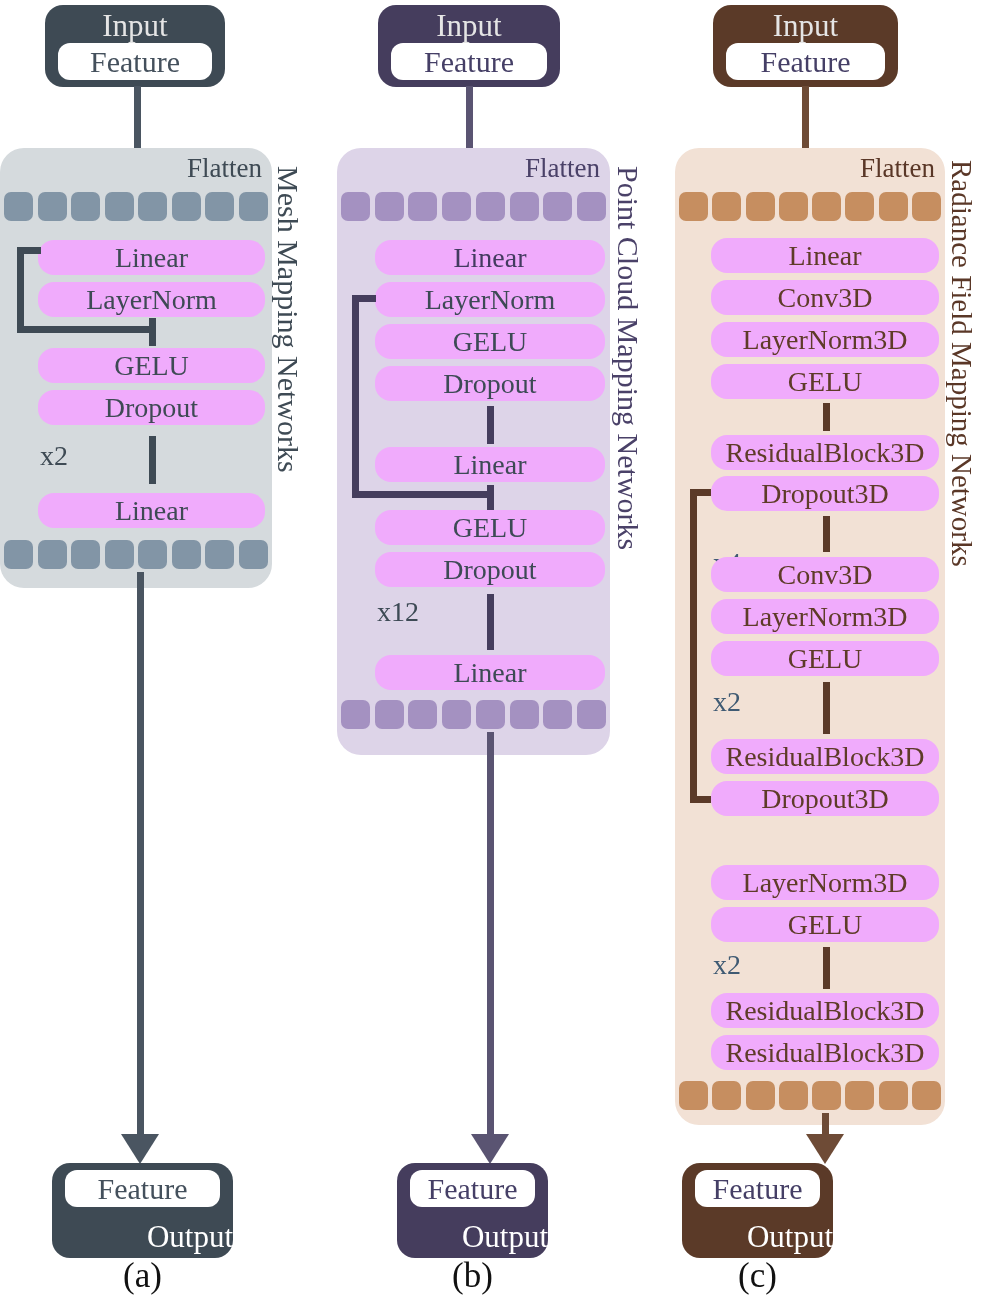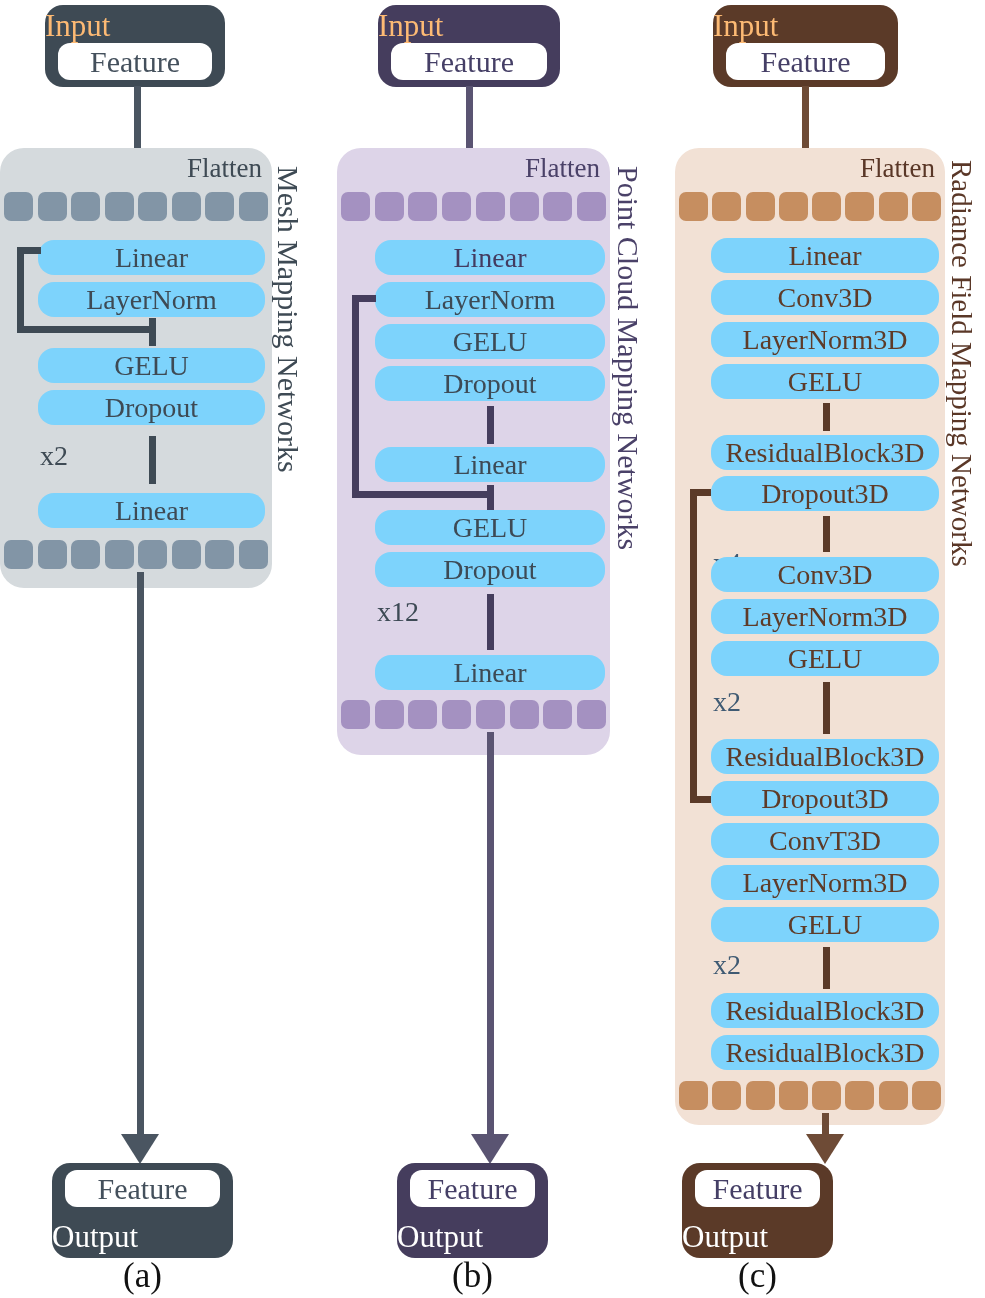--- a/index.html
+++ b/index.html
@@ -1,28 +1,28 @@
 <!DOCTYPE html>
 <html style="--c0-dark: #3E4A54; --c0-panel: #D5DADD; --c0-token: #8295A6; --c0-line: #3E4A54; --c0-arrow: #4A5561; --c0-box-text: #3E4A54; --c0-side-label: #3E4A54; --c0-repeat-label: #3E4A54; --c0-feature-text: #44505C; --c0-accent: #3E4A54; --c1-dark: #453D5D; --c1-panel: #DDD4E8; --c1-token: #A491C1; --c1-line: #453D5D; --c1-arrow: #5A5472; --c1-box-text: #3D4A55; --c1-side-label: #4A4168; --c1-repeat-label: #3D4A55; --c1-feature-text: #453F66; --c1-accent: #433B60; --c2-dark: #5B3A28; --c2-panel: #F2E1D5; --c2-token: #C68E60; --c2-line: #5B3A28; --c2-arrow: #6E4B36; --c2-box-text: #5E3B28; --c2-side-label: #5A3727; --c2-repeat-label: #3F5A73; --c2-feature-text: #453F66; --c2-accent: #5E3B28;"><head>
 <meta charset="utf-8">
 <style>
   html,body{margin:0;padding:0;background:#ffffff;}
   .root{position:relative;width:985px;height:1298px;background:#fff;overflow:hidden;
         font-family:"Liberation Serif", "DejaVu Serif", serif;}
   .col{position:absolute;inset:0;}
   .io-box{position:absolute;border-radius:18px;}
-  .io-title{color:#fdba74;text-align:left;font-size:31px;line-height:42px;margin-top:0;}
+  .io-title{color:#e5e5e5;text-align:center;font-size:31px;line-height:42px;margin-top:0;}
   .io-pill{position:absolute;left:13px;right:13px;height:37px;background:#ffffff;border-radius:12px;
            display:flex;align-items:center;justify-content:center;font-size:30px;}
-  .output-title{position:absolute;bottom:3px;left:0;right:0;color:#ffffff;text-align:left;font-size:31px;}
+  .output-title{position:absolute;bottom:3px;left:0;right:0;color:#ffffff;text-align:right;font-size:31px;}
   .panel{position:absolute;border-radius:24px;}
   .flatten{position:absolute;top:5px;right:10px;font-size:27px;}
   .token-row{position:absolute;left:4px;right:4px;display:flex;justify-content:space-between;}
   .token{width:29px;height:29px;border-radius:7px;}
-  .layer{position:absolute;height:35px;background:#7dd3fc;border-radius:16px;text-align:center;
+  .layer{position:absolute;height:35px;background:#f0abfc;border-radius:16px;text-align:center;
          font-size:28px;line-height:35px;}
   .vbar{position:absolute;width:7px;}
   .skip{position:absolute;}
   .xlabel{position:absolute;font-size:28px;}
   .arrow-line{position:absolute;width:7px;}
   .arrow-head{position:absolute;width:0;height:0;border-left:19px solid transparent;
               border-right:19px solid transparent;border-top:30px solid #000;}
   .caption{position:absolute;font-size:35px;color:#111111;text-align:center;}
   .side-label{position:absolute;writing-mode:vertical-rl;font-size:30px;white-space:nowrap;line-height:44px;}
 
@@ -198,21 +198,20 @@
       <div class="layer" style="left:36px;top:328px;width:228px;">Dropout3D</div>
       <div class="vbar" style="left:148px;top:368px;height:36px;"></div>
       <div class="xlabel" style="left:38px;top:366px;margin-top:33px;">x4</div>
       <div class="layer" style="left:36px;top:409px;width:228px;">Conv3D</div>
       <div class="layer" style="left:36px;top:451px;width:228px;">LayerNorm3D</div>
       <div class="layer" style="left:36px;top:493px;width:228px;">GELU</div>
       <div class="vbar" style="left:148px;top:534px;height:52px;"></div>
       <div class="xlabel" style="left:38px;top:538px;">x2</div>
       <div class="layer" style="left:36px;top:591px;width:228px;">ResidualBlock3D</div>
       <div class="layer" style="left:36px;top:633px;width:228px;">Dropout3D</div>
-      <div class="layer" style="left:36px;top:675px;width:228px;">ConvT3D</div>
       <div class="layer" style="left:36px;top:717px;width:228px;">LayerNorm3D</div>
       <div class="layer" style="left:36px;top:759px;width:228px;">GELU</div>
       <div class="vbar" style="left:148px;top:799px;height:42px;"></div>
       <div class="xlabel" style="left:38px;top:801px;">x2</div>
       <div class="layer" style="left:36px;top:845px;width:228px;">ResidualBlock3D</div>
       <div class="layer" style="left:36px;top:887px;width:228px;">ResidualBlock3D</div>
       <div class="token-row" style="top:933px;">
           <span class="token"></span>
           <span class="token"></span>
           <span class="token"></span>

